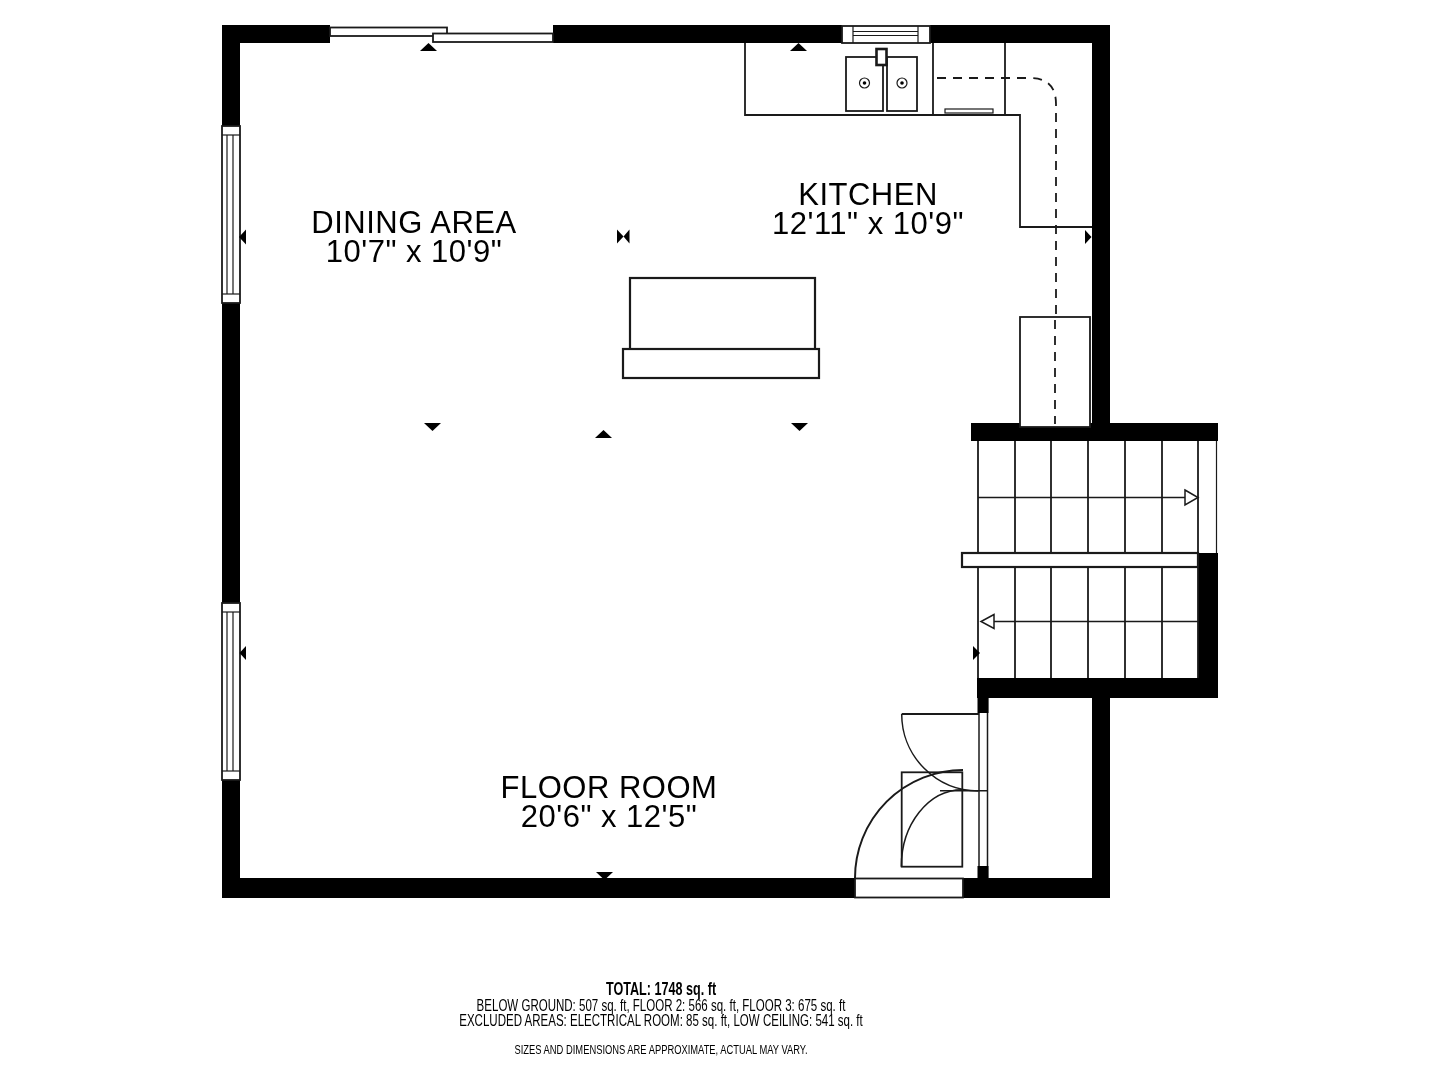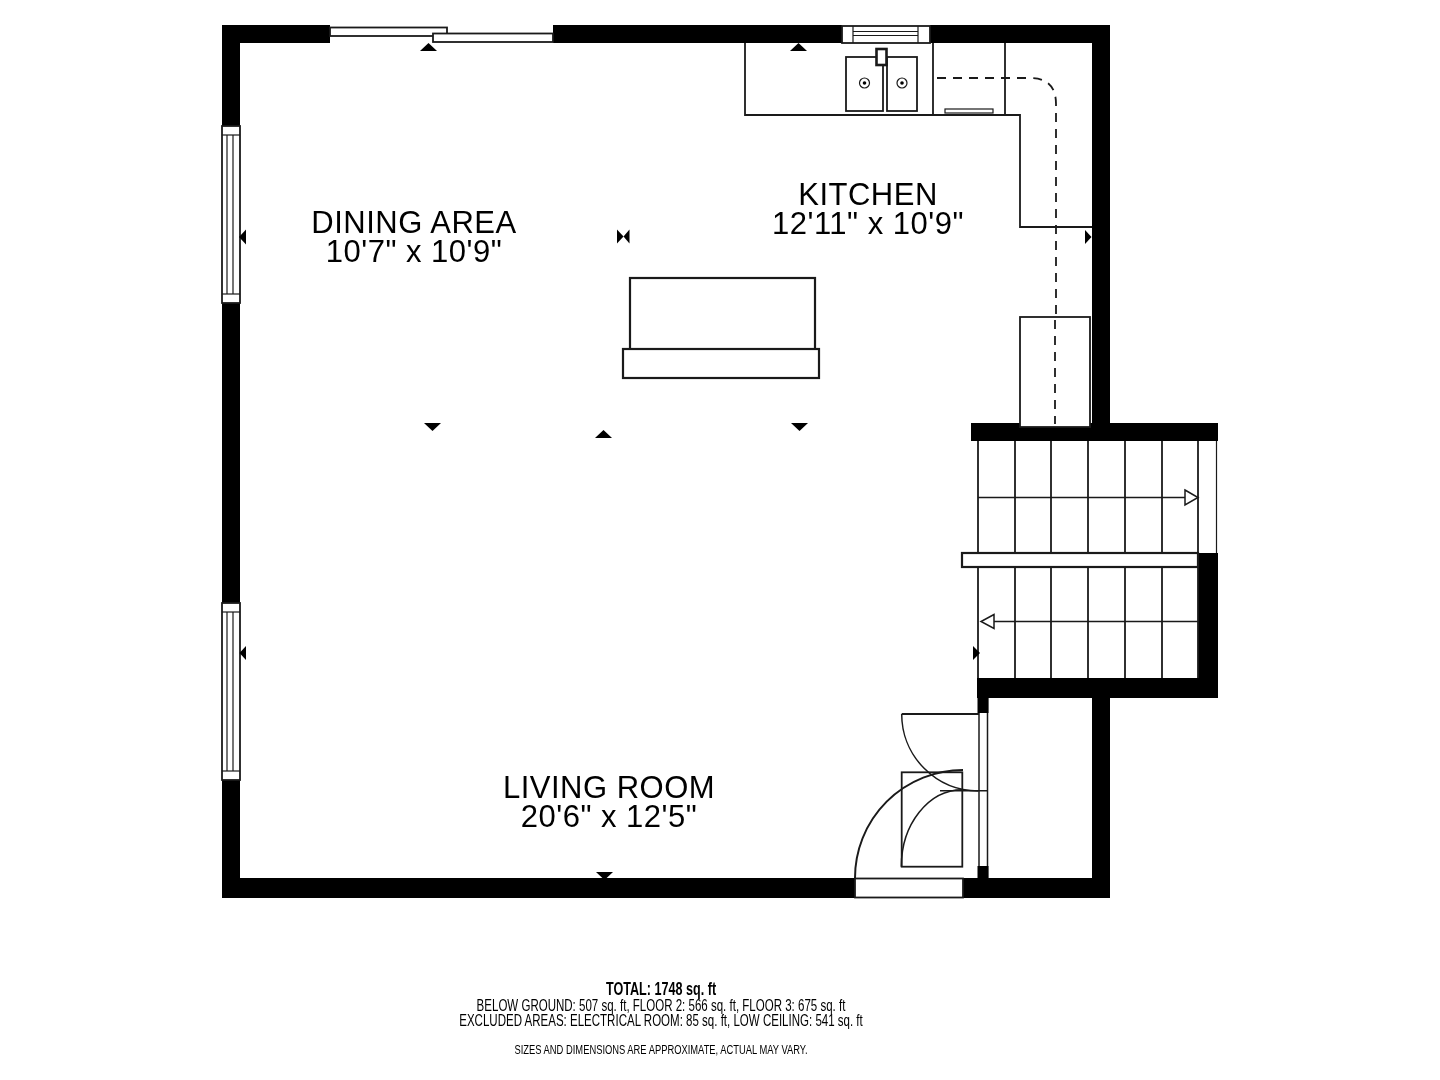--- a/index.html
+++ b/index.html
@@ -171,21 +171,21 @@
 
   <div class="room-label" style="left:414px; top:208px;">
     <div>DINING AREA</div>
     <div>10'7" x 10'9"</div>
   </div>
   <div class="room-label" style="left:868px; top:180px;">
     <div>KITCHEN</div>
     <div>12'11" x 10'9"</div>
   </div>
   <div class="room-label" style="left:609px; top:773px;">
-    <div>LIVING ROOM</div>
+    <div>FLOOR ROOM</div>
     <div>20'6" x 12'5"</div>
   </div>
 
   <div class="fline f-total" style="top:980px;">TOTAL: 1748 sq. ft</div>
   <div class="fline f-areas" style="top:998px;">BELOW GROUND: 507 sq. ft, FLOOR 2: 566 sq. ft, FLOOR 3: 675 sq. ft</div>
   <div class="fline f-areas" style="top:1013px;">EXCLUDED AREAS: ELECTRICAL ROOM: 85 sq. ft, LOW CEILING: 541 sq. ft</div>
   <div class="fline f-disclaimer" style="top:1044px;">SIZES AND DIMENSIONS ARE APPROXIMATE, ACTUAL MAY VARY.</div>
 
 </div>
 

